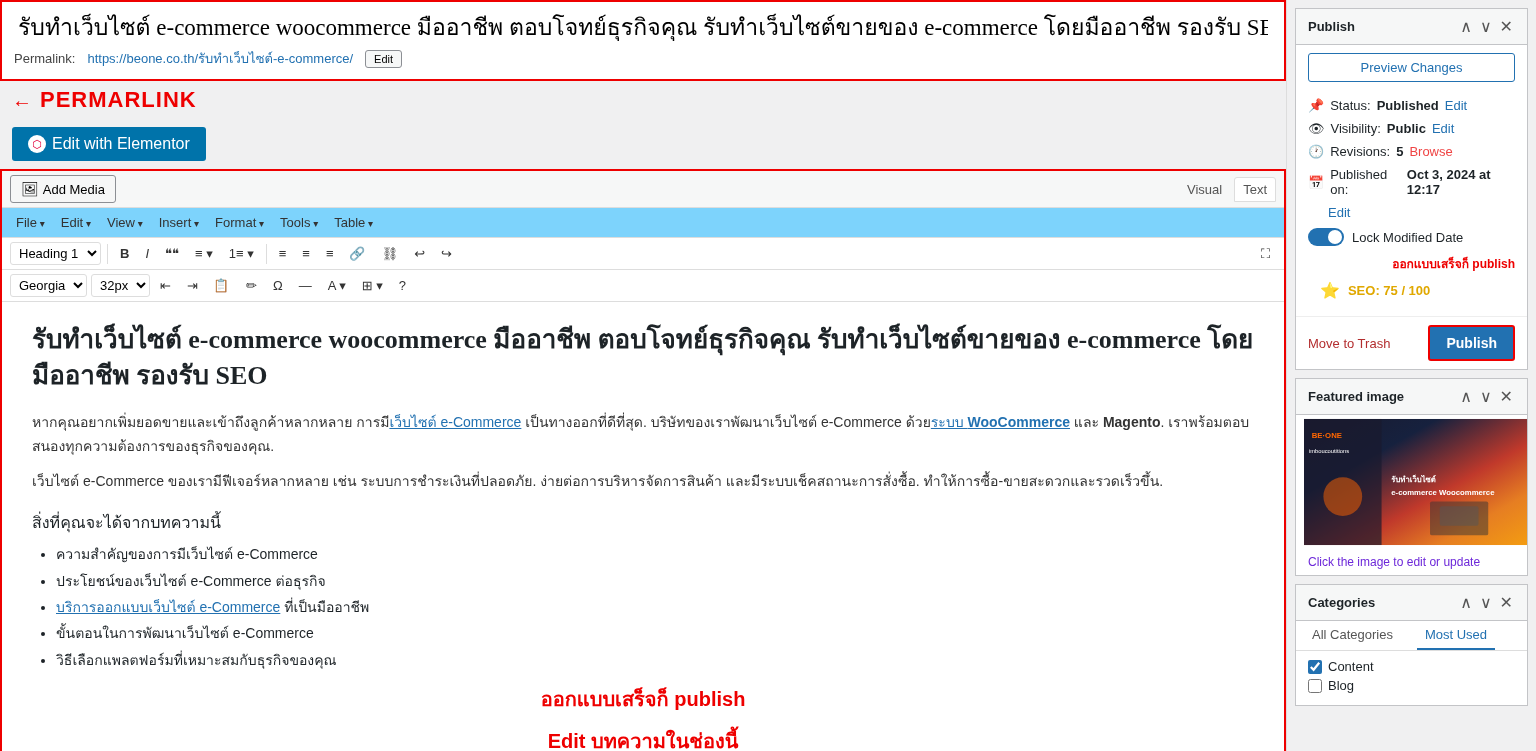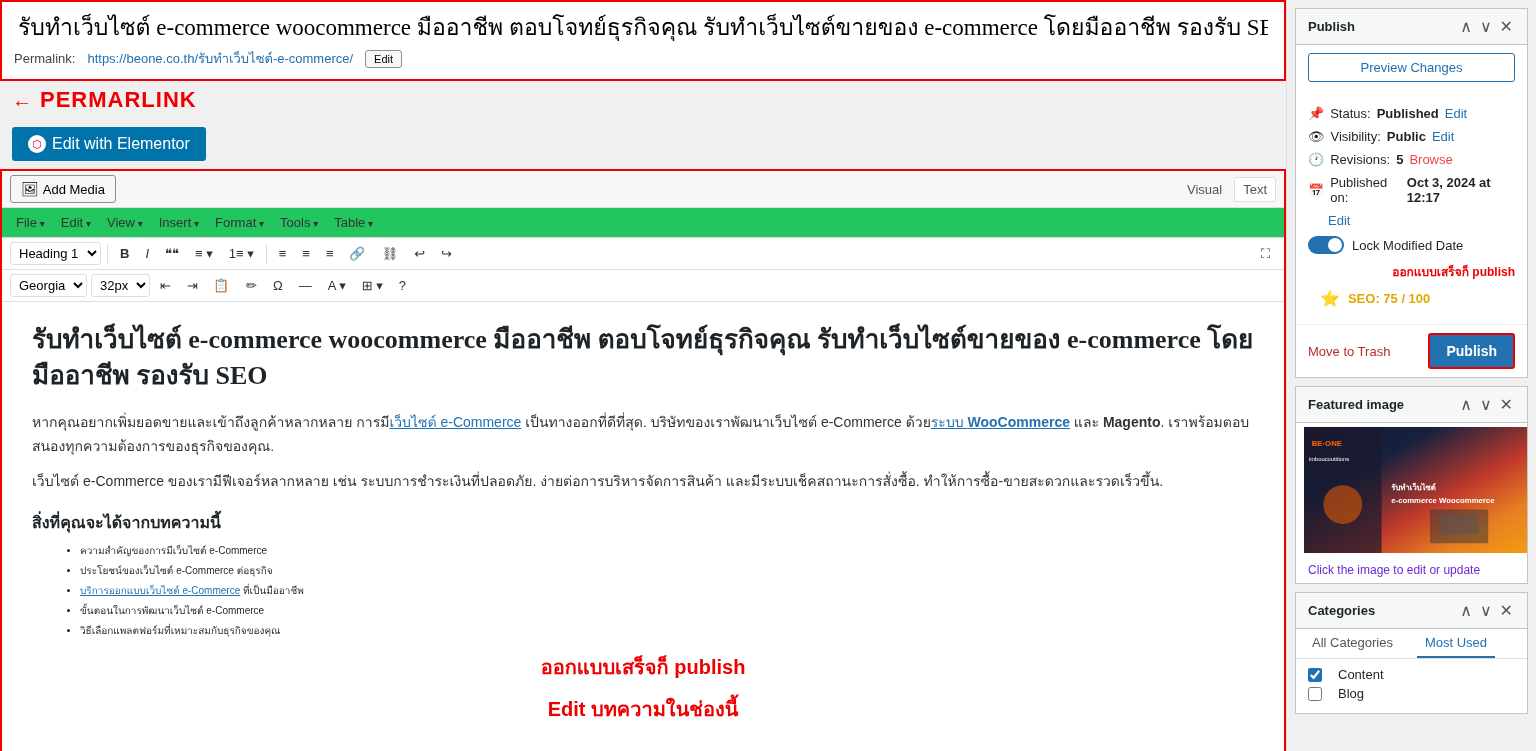--- a/index.html
+++ b/index.html
@@ -41,35 +41,35 @@
     .toolbar-select { border: 1px solid #ddd; background: #fff; padding: 2px 4px; font-size: 13px; border-radius: 3px; cursor: pointer; }
     .toolbar-separator { width: 1px; height: 20px; background: #ddd; margin: 0 2px; }
     .menu-item { background: none; border: none; cursor: pointer; padding: 3px 6px; font-size: 13px; color: #333; }
     .menu-item::after { content: ' ▾'; font-size: 10px; }
 
     
     .content-area { padding: 20px 30px; background: #fff; min-height: 400px; }
     .content-heading1 { font-size: 26px; font-weight: bold; font-family: Georgia, serif; margin-bottom: 16px; line-height: 1.4; }
     .content-para { font-size: 14px; line-height: 1.7; margin-bottom: 12px; color: #333; }
     .content-link { color: #2271b1; text-decoration: underline; }
-    .content-subheading { font-size: 16px; font-weight: bold; margin: 16px 0 8px; }
+    .content-subheading { font-size: 16px; font-weight: normal; margin: 16px 0 8px; }
     .content-list { padding-left: 24px; margin-bottom: 12px; }
-    .content-list li { margin-bottom: 4px; font-size: 10px; line-height: 1.6; margin-left: 24px; }
+    .content-list li { margin-bottom: 4px; font-size: 14px; line-height: 1.6; }
 
     
     .sidebar { width: 250px; background: #f0f0f1; border-left: 1px solid #ddd; overflow-y: auto; padding: 0; }
 
     
     .sidebar-box { background: #fff; border: 1px solid #c3c4c7; margin: 8px 8px 0; }
     .sidebar-box-header { background: #f6f7f7; border-bottom: 1px solid #c3c4c7; padding: 8px 12px; display: flex; align-items: center; justify-content: space-between; }
     .sidebar-box-title { font-weight: 600; font-size: 13px; }
     .header-controls { display: flex; gap: 4px; }
     .header-ctrl-btn { background: none; border: none; cursor: pointer; font-size: 16px; color: #555; padding: 0 2px; }
 
-    .preview-btn { border: 1px solid #2271b1; color: #2271b1; background: #fff; cursor: pointer; padding: 6px 12px; font-size: 13px; border-radius: 3px; width: 100%; margin-bottom: 24px; }
+    .preview-btn { border: 1px solid #2271b1; color: #2271b1; background: #fff; cursor: pointer; padding: 6px 12px; font-size: 13px; border-radius: 3px; width: 100%; margin-bottom: 16px; }
 
     .publish-body { padding: 8px 12px; }
     .publish-row { display: flex; align-items: center; gap: 6px; margin-bottom: 8px; font-size: 13px; }
     .publish-edit-link { color: #2271b1; cursor: pointer; text-decoration: none; }
     .revisions-link { color: #ef4444; text-decoration: none; }
 
     .lock-row { display: flex; align-items: center; gap: 8px; margin: 8px 0; }
     .toggle-switch { position: relative; width: 36px; height: 18px; }
     .toggle-slider { position: absolute; top: 0; left: 0; right: 0; bottom: 0; background: #2271b1; border-radius: 9px; cursor: pointer; }
     .toggle-slider::after { content: ''; position: absolute; width: 14px; height: 14px; background: #fff; border-radius: 50%; top: 2px; right: 2px; }
@@ -83,21 +83,21 @@
     .featured-img-placeholder { width: 100%; height: 134px; display: flex; align-items: center; justify-content: center; position: relative; overflow: hidden; padding-left: 8px; }
     .featured-img-caption { font-size: 12px; color: #6d28d9; padding: 6px 12px; }
     .featured-img-remove { color: #b32d2e; font-size: 12px; cursor: pointer; padding: 0 12px 8px; display: block; text-decoration: none; }
 
     
     .categories-box { background: #fff; border: 1px solid #c3c4c7; margin: 8px 8px 0; }
     .cat-tabs { display: flex; gap: 16px; border-bottom: 1px solid #ddd; padding: 0 8px; }
     .cat-tab { background: none; border: none; border-bottom: 2px solid transparent; padding: 6px 8px; font-size: 13px; cursor: pointer; color: #555; }
     .cat-tab.active { border-bottom-color: #2271b1; color: #2271b1; }
     .cat-list { padding: 8px 12px; }
-    .cat-item { display: flex; align-items: flex-end; gap: 16px; margin-bottom: 4px; font-size: 13px; }
+    .cat-item { display: flex; align-items: flex-end; gap: 6px; margin-bottom: 4px; font-size: 13px; }
     .cat-check { width: 14px; height: 14px; cursor: pointer; accent-color: #2271b1; }
   </style>
 </head>
 <body>
 
 <div class="app-container">
 
   <div class="main-editor">
 
     <div class="title-area">
@@ -127,21 +127,21 @@
         <button style="background:#f6f7f7; border:1px solid #8c8f94; cursor:pointer; padding:5px 10px; font-size:13px; border-radius:3px; display:flex; align-items:center; gap:4px;">
           <span style="font-size:14px;">🖼</span>
           <span>Add Media</span>
         </button>
         <div style="display:flex; gap:4px;">
           <button class="tab-btn">Visual</button>
           <button class="tab-btn active">Text</button>
         </div>
       </div>
 
-      <div class="toolbar-row1" style="background:#22c55e; border-bottom:1px solid #ddd;">
+      <div class="toolbar-row1" style="background:#7dd3fc; border-bottom:1px solid #ddd;">
         <button class="menu-item">File</button>
         <button class="menu-item">Edit</button>
         <button class="menu-item">View</button>
         <button class="menu-item">Insert</button>
         <button class="menu-item">Format</button>
         <button class="menu-item">Tools</button>
         <button class="menu-item">Table</button>
       </div>
 
       <div class="toolbar-row1">

